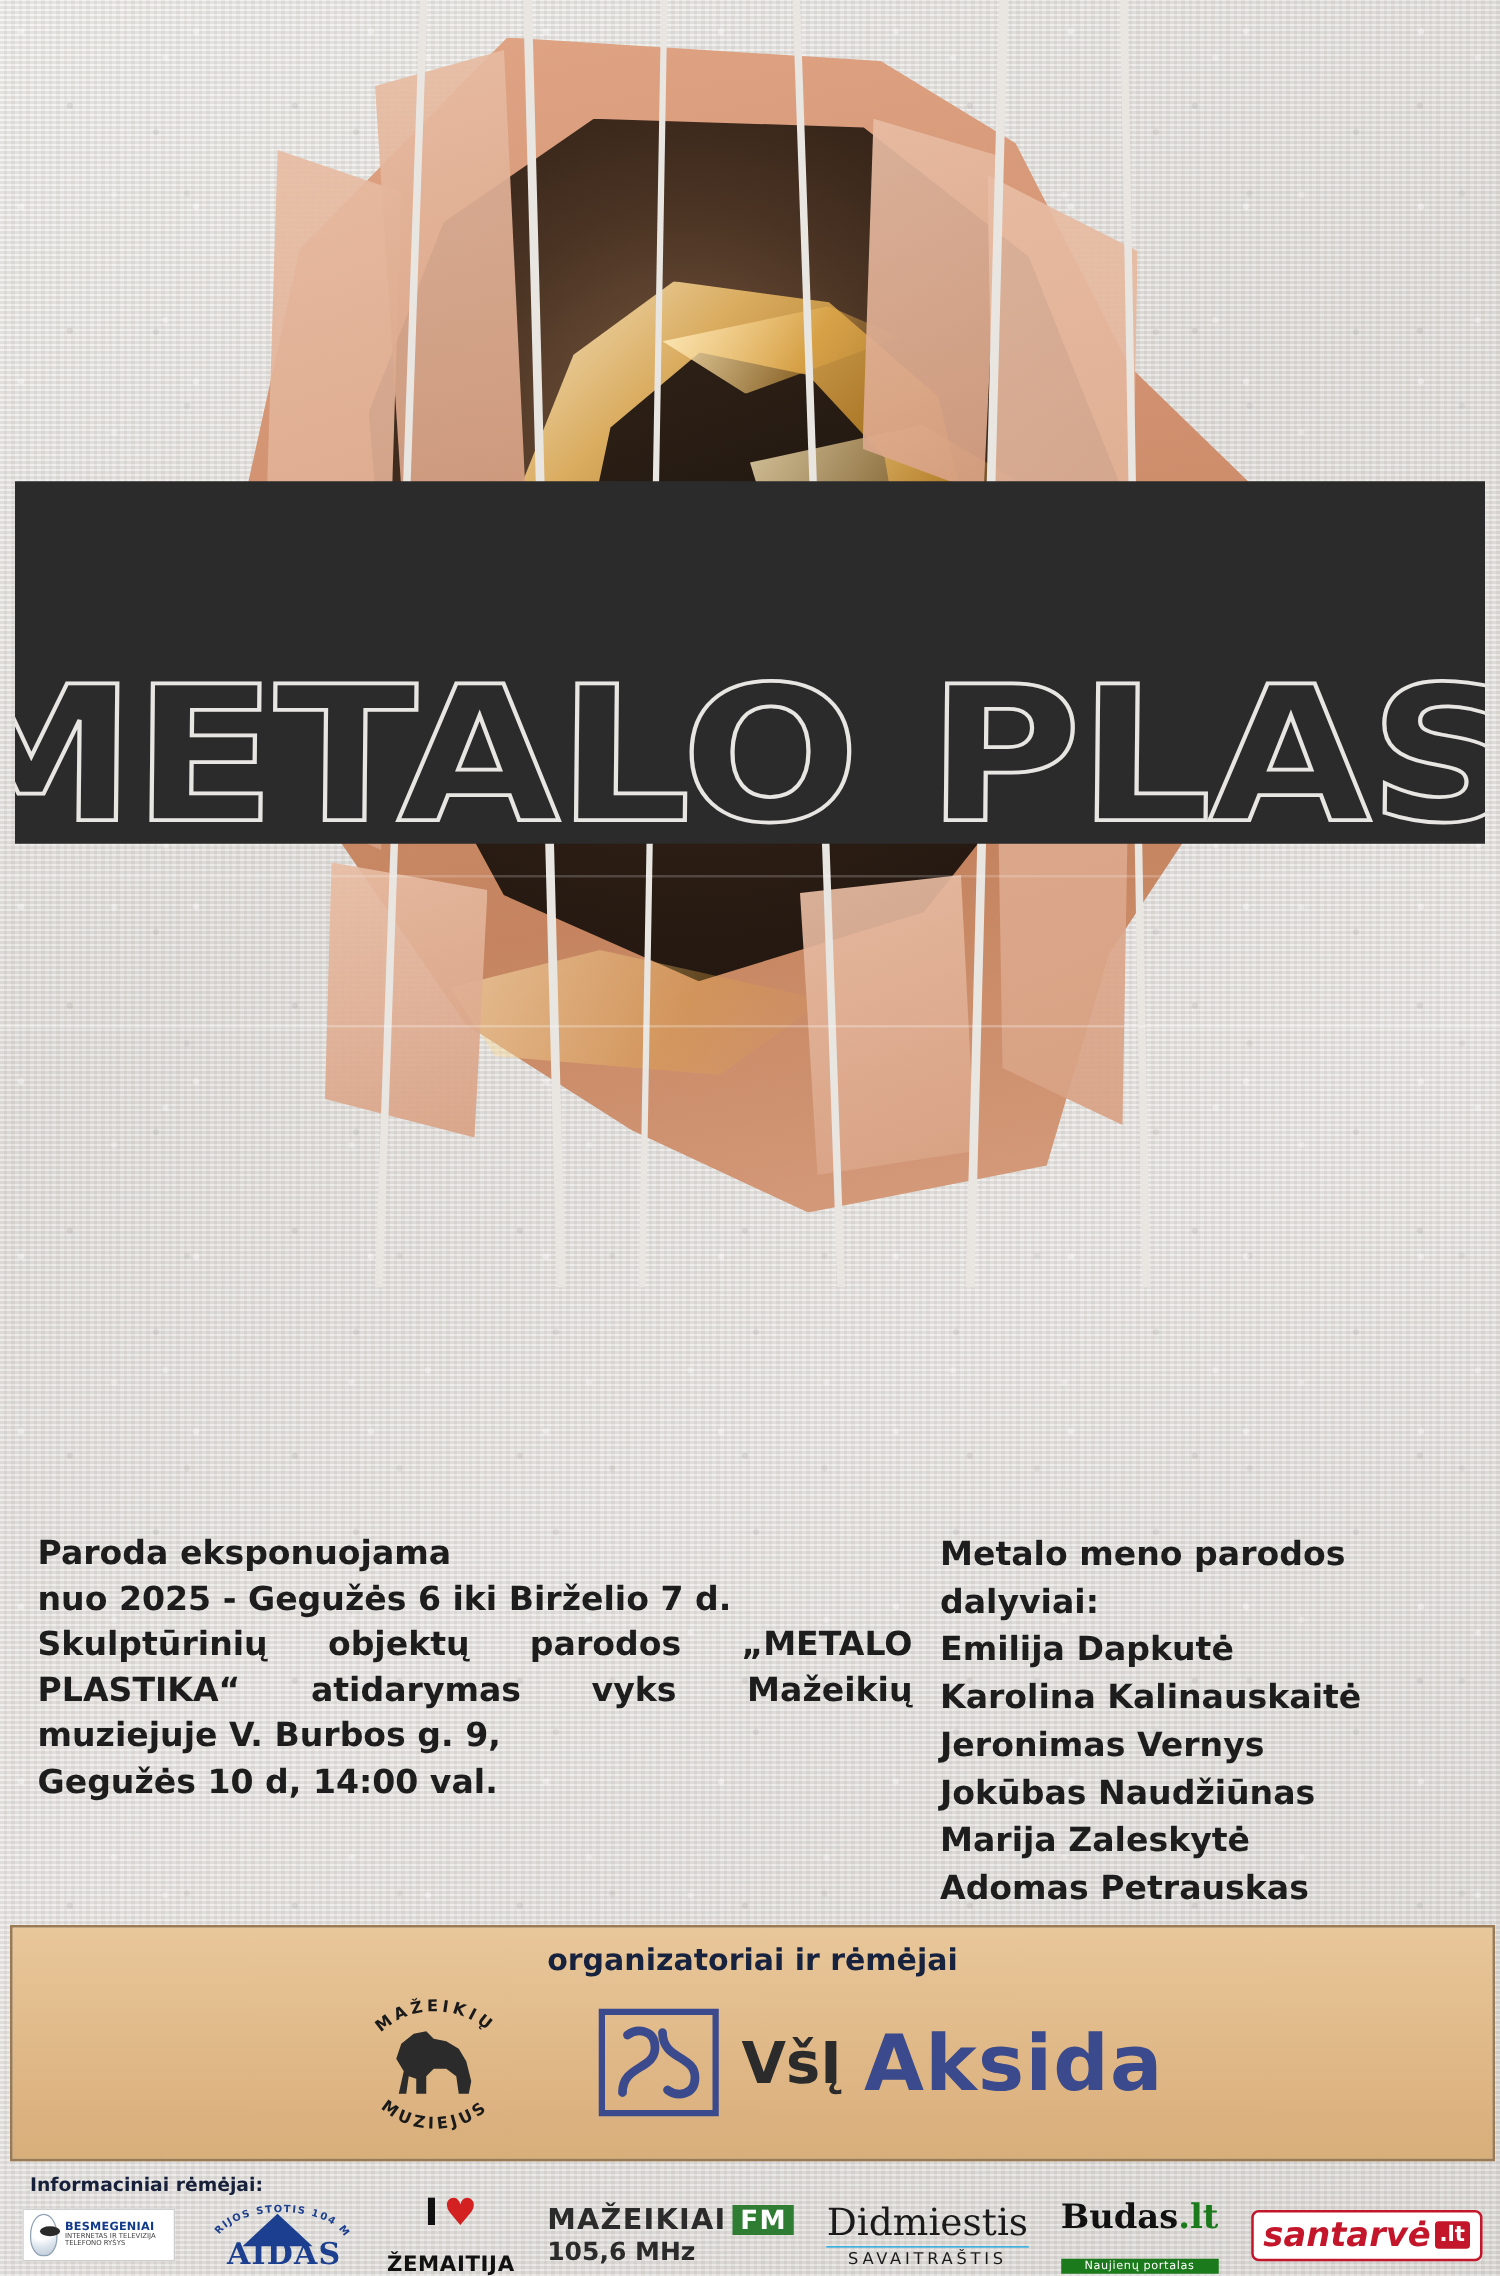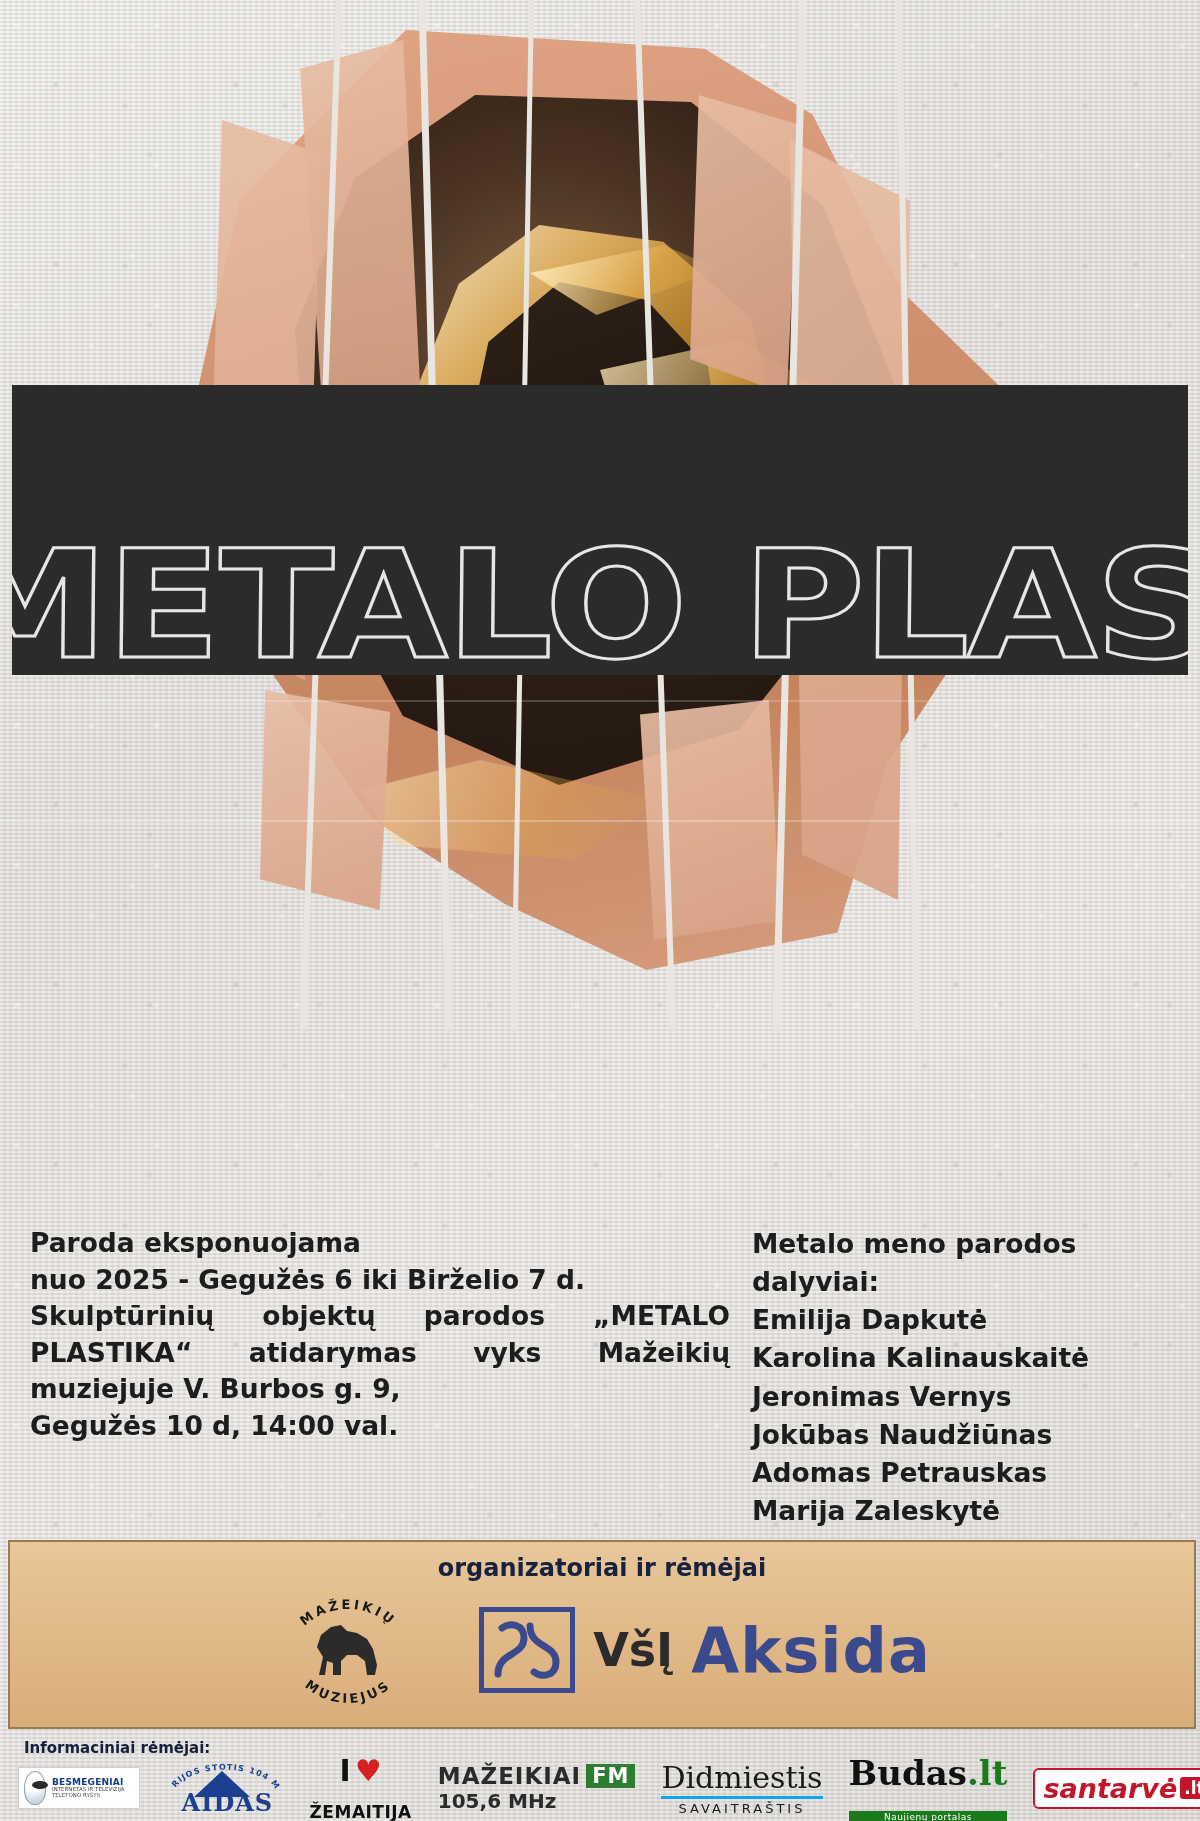--- a/index.html
+++ b/index.html
@@ -400,30 +400,30 @@
   .didm-top {
     font-family: "DejaVu Serif", serif;
     font-size: 30px;
     color: #1a1a1a;
   }
   .didm-bot {
     font-family: "DejaVu Sans", sans-serif;
     font-size: 13px;
     letter-spacing: 3px;
     color: #1a1a1a;
-    border-top: 3px solid #0ea5e9;
+    border-top: 1px solid #0ea5e9;
     padding-top: 2px;
     margin-top: 1px;
   }
 
   .budas { text-align: center; }
   .budas-top {
     font-family: "DejaVu Serif", serif;
     font-weight: 700;
-    font-size: 34px;
+    font-size: 27px;
     color: #111;
   }
   .budas-top .lt { color: #1b7a1b; }
   .budas-bot {
     margin-top: 18px;
     background: #1b7a1b;
     color: #fff;
     font-family: "DejaVu Sans", sans-serif;
     font-size: 9px;
     padding: 1px 4px;
@@ -504,22 +504,22 @@
       <div>nuo 2025 - Gegužės 6 iki Birželio 7 d.</div>
       <div class="just">Skulptūrinių objektų parodos „METALO PLASTIKA“ atidarymas vyks Mažeikių muziejuje V. Burbos g. 9,</div>
       <div>Gegužės 10 d, 14:00 val.</div>
     </div>
     <div class="info-right">
       <div>Metalo meno parodos dalyviai:</div>
       <div>Emilija Dapkutė</div>
       <div>Karolina Kalinauskaitė</div>
       <div>Jeronimas Vernys</div>
       <div>Jokūbas Naudžiūnas</div>
+      <div>Marija Zaleskytė</div>
       <div>Adomas Petrauskas</div>
-      <div>Marija Zaleskytė</div>
     </div>
   </div>
 
   <div class="sponsor-band">
     <div class="org-label">organizatoriai ir rėmėjai</div>
     <div class="sponsor-row">
 
       <div class="museum-logo">
         <div class="museum-ring-text">
           <svg width="150" height="115" viewBox="0 0 150 115">

